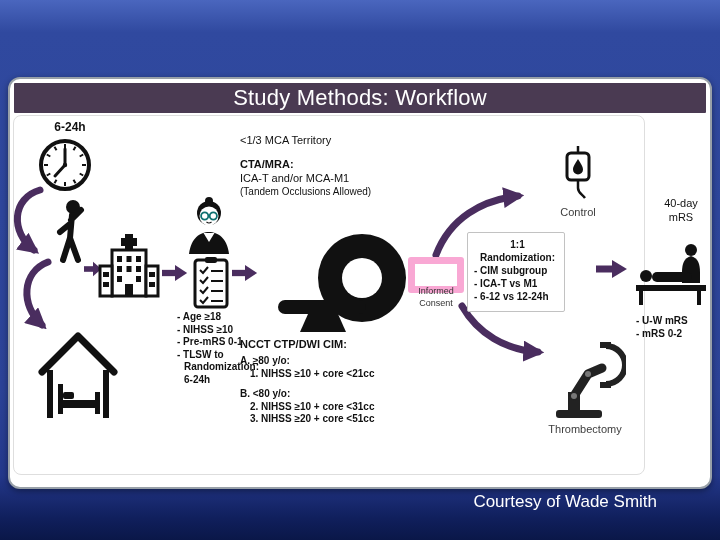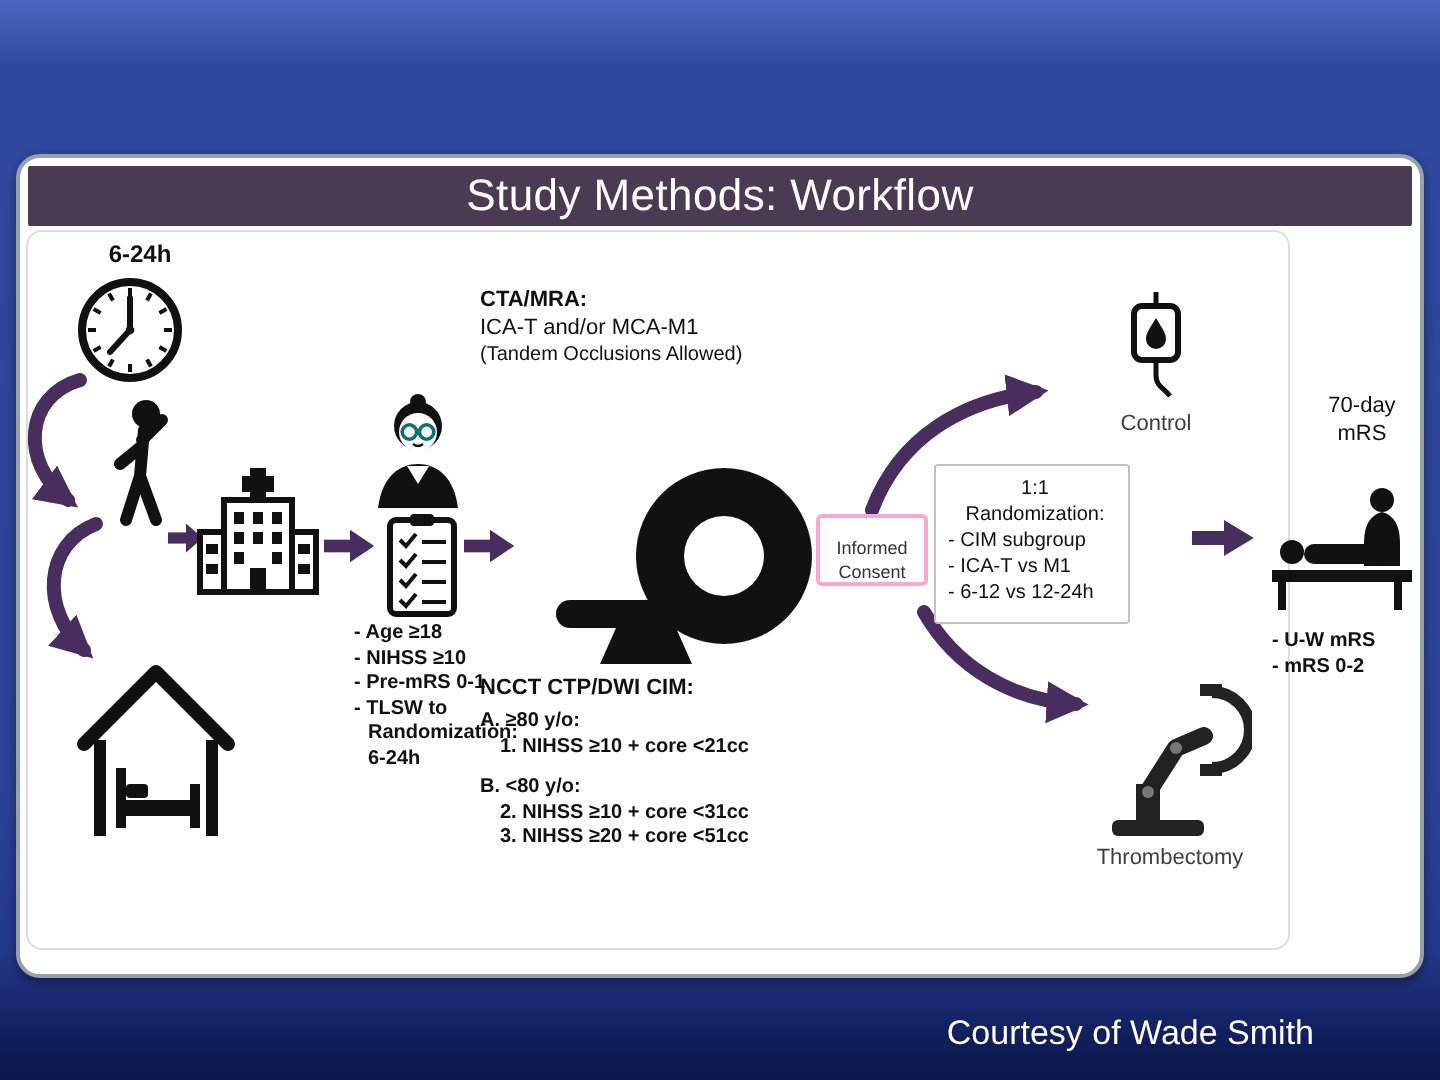--- a/index.html
+++ b/index.html
@@ -26,29 +26,29 @@
   .lbl12 { font-size:12px; font-weight:bold; color:#111; text-align:center; }
   .b11 { font-size:11px; font-weight:bold; color:#111; line-height:14px; }
   .r11 { font-size:11px; color:#111; line-height:14px; }
   .r10 { font-size:10px; color:#111; line-height:13px; }
   .sb  { font-size:10px; font-weight:bold; color:#111; line-height:12.5px; }
   .ind { padding-left:10px; }
   .ind7 { padding-left:7px; }
   .mt10 { margin-top:10px; } .mt4 { margin-top:4px; } .mt8 { margin-top:8px; }
   .gray-label { font-size:11px; color:#3d3d3d; text-align:center; }
   .consent-box {
-    border:2px solid #f9a8d4; border-radius:3px; background:#fff;
-    font-size:9px; color:#333; text-align:center; line-height:12px; padding-top:9px;
+    border:7px solid #f9a8d4; border-radius:3px; background:#fff;
+    font-size:9px; color:#333; text-align:center; line-height:12px; padding-top:21px;
   }
   .rand-box {
     border:1px solid #c2c2c2; border-radius:2px; background:#fff;
     font-size:10px; color:#111; line-height:13px; padding:5px 3px 0 6px;
   }
   .rb-center { text-align:center; }
-  .courtesy { position:absolute; right:63px; top:492px; color:#fff; font-size:17px;margin-top:15px; }
+  .courtesy { position:absolute; right:63px; top:492px; color:#fff; font-size:17px; }
   svg { display:block; }
 </style>
 </head>
 <body>
 
 <div class="slide">
 
   <div class="title-bar">
     <span>Study Methods: Workflow</span>
   </div>
@@ -180,20 +180,21 @@
   <div class="abs" style="left:167px;top:232px;width:100px;">
     <div class="sb">- Age ≥18</div>
     <div class="sb">- NIHSS ≥10</div>
     <div class="sb">- Pre-mRS 0-1</div>
     <div class="sb">- TLSW to</div>
     <div class="sb ind7">Randomization:</div>
     <div class="sb ind7">6-24h</div>
   </div>
 
   <div class="abs" style="left:230px;top:54px;width:195px;">
+    <div class="r11">&lt;1/3 MCA Territory</div>
     <div class="b11 mt10">CTA/MRA:</div>
     <div class="r11">ICA-T and/or MCA-M1</div>
     <div class="r10">(Tandem Occlusions Allowed)</div>
   </div>
 
   <div class="abs" style="left:268px;top:153px;">
     <svg width="136" height="106" viewBox="0 0 136 106">
       <circle cx="84" cy="46" r="44" fill="#111"></circle>
       <circle cx="84" cy="46" r="20" fill="#fff"></circle>
       <rect x="0" y="68" width="88" height="14" rx="7" fill="#111"></rect>
@@ -208,40 +209,40 @@
     <div class="sb mt8">B. &lt;80 y/o:</div>
     <div class="sb ind">2. NIHSS ≥10 + core &lt;31cc</div>
     <div class="sb ind">3. NIHSS ≥20 + core &lt;51cc</div>
   </div>
 
   <div class="abs consent-box" style="left:398px;top:178px;width:56px;height:36px;">
     <div>Informed</div>
     <div>Consent</div>
   </div>
 
-  <div class="abs rand-box" style="left:457px;top:153px;width:98px;height:80px;">
+  <div class="abs rand-box" style="left:457px;top:153px;width:98px;height:80px;font-weight:bold;">
     <div class="rb-center">1:1</div>
     <div class="rb-center">Randomization:</div>
     <div>- CIM subgroup</div>
     <div>- ICA-T vs M1</div>
     <div>- 6-12 vs 12-24h</div>
   </div>
 
   <div class="abs" style="left:548px;top:67px;">
     <svg width="40" height="56" viewBox="0 0 40 56">
       <line x1="20" y1="0" x2="20" y2="7" stroke="#111" stroke-width="2.5"></line>
       <rect x="9" y="7" width="22" height="27" rx="4" fill="#fff" stroke="#111" stroke-width="3"></rect>
       <path d="M20 13 C17 18, 15 20.5, 15 23.5 a5 5 0 0 0 10 0 C25 20.5, 23 18, 20 13 Z" fill="#111"></path>
       <path d="M20 34 L20 42 C20 47, 24 48, 27 52" stroke="#111" stroke-width="2.5" fill="none"></path>
     </svg>
   </div>
   <div class="abs gray-label" style="left:536px;top:127px;width:64px;">Control</div>
 
   <div class="abs" style="left:640px;top:117px;width:62px;text-align:center;">
-    <div class="r11">70-day</div>
+    <div class="r11">40-day</div>
     <div class="r11">mRS</div>
   </div>
 
   <div class="abs" style="left:586px;top:180px;">
     <svg width="32" height="20" viewBox="0 0 30 20" preserveAspectRatio="none" fill="#4a2d5f">
       <rect x="0" y="6.5" width="16" height="7"></rect>
         <polygon points="15,1 29,10 15,19"></polygon>
     </svg>
   </div>
 

